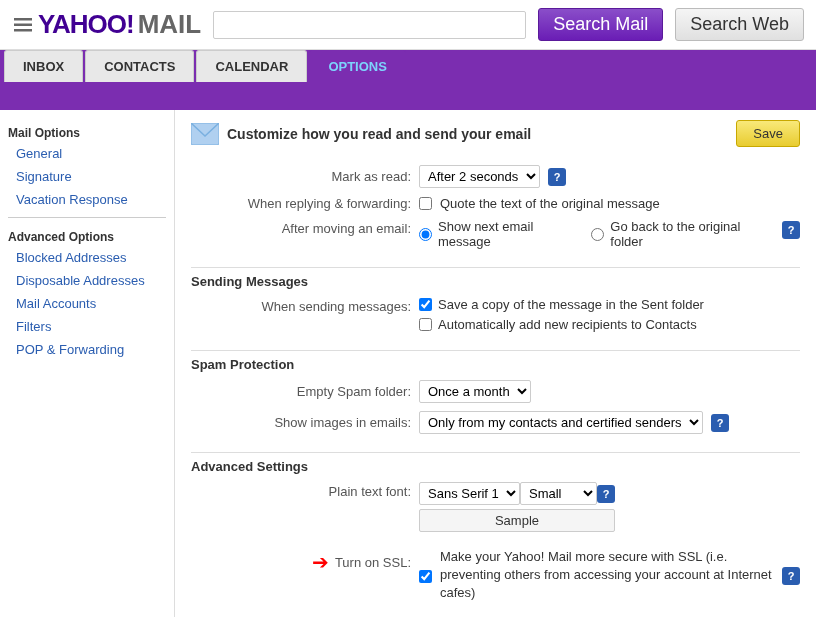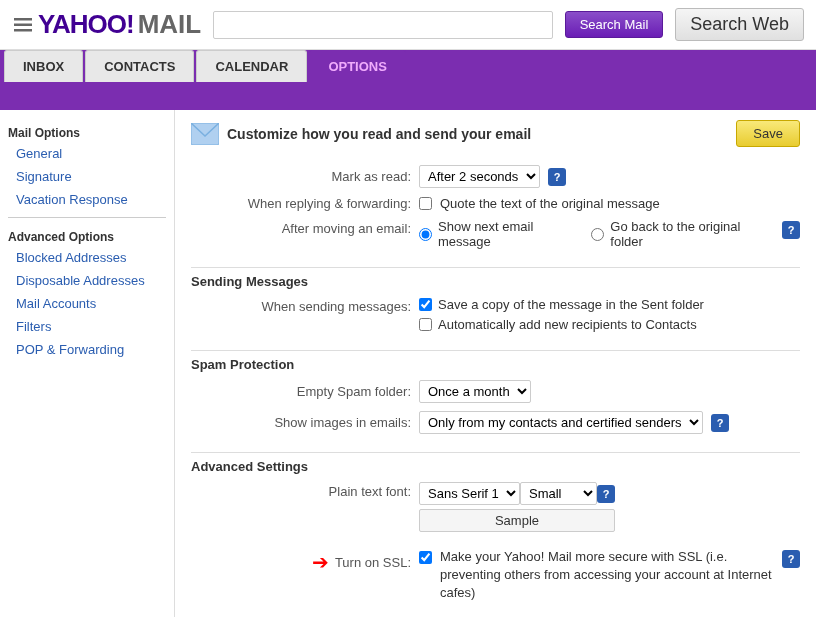--- a/index.html
+++ b/index.html
@@ -48,21 +48,21 @@
       padding: 0 8px;
       font-size: 13px;
     }
     .btn-search-mail {
       background: linear-gradient(to bottom, #8a4ec9, #6a1db5);
       color: #fff;
       border: 1px solid #5a1a9a;
       padding: 5px 14px;
       border-radius: 3px;
       cursor: pointer;
-      font-size: 13px;
+      font-size: 18px;
     }
     .btn-search-web {
       background: linear-gradient(to bottom, #f5f5f5, #e0e0e0);
       color: #333;
       border: 1px solid #bbb;
       padding: 5px 14px;
       border-radius: 3px;
       cursor: pointer;
       font-size: 18px;
     }
@@ -81,21 +81,21 @@
       cursor: pointer;
       border-radius: 3px 3px 0 0;
       margin-right: 2px;
       background: #e8e8e8;
       color: #333;
       border: 1px solid #ccc;
       border-bottom: none;
     }
     .nav-tab.active {
       background: #7b2db0;
-      color: #f0abfc;
+      color: #7dd3fc;
       border-color: #7b2db0;
     }
     .nav-bar-filler {
       flex: 1;
       background: #7b2db0;
     }
 
     
     .purple-bar {
       height: 28px;
@@ -442,21 +442,21 @@
       </div>
 
       <div class="setting-row" style="align-items:flex-start; margin-top:8px;">
         <div class="setting-label" style="display:flex; align-items:center; justify-content:flex-end; gap:6px; padding-top:2px;">
 
           <span style="color: red; font-size: 20px; display:inline-block;">
             ➔
           </span>
           <span>Turn on SSL:</span>
         </div>
-        <div class="setting-control" style="align-items:flex-start;">
+        <div class="setting-control" style="align-items:center;">
           <input type="checkbox" checked="" style="margin-top: 3px;">
           <span class="setting-text" style="max-width: 380px; line-height:1.4;">Make your Yahoo! Mail more secure with SSL (i.e. preventing others from accessing your account at Internet cafes)</span>
           <div class="help-icon" style="flex-shrink:0; margin-top:2px;">?</div>
         </div>
       </div>
     </div>
 
   </div>
 </div>
 

